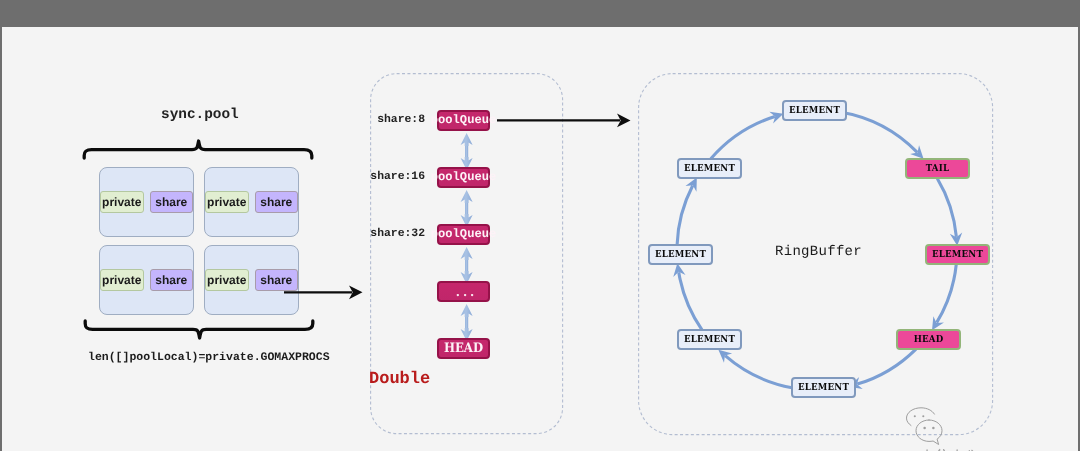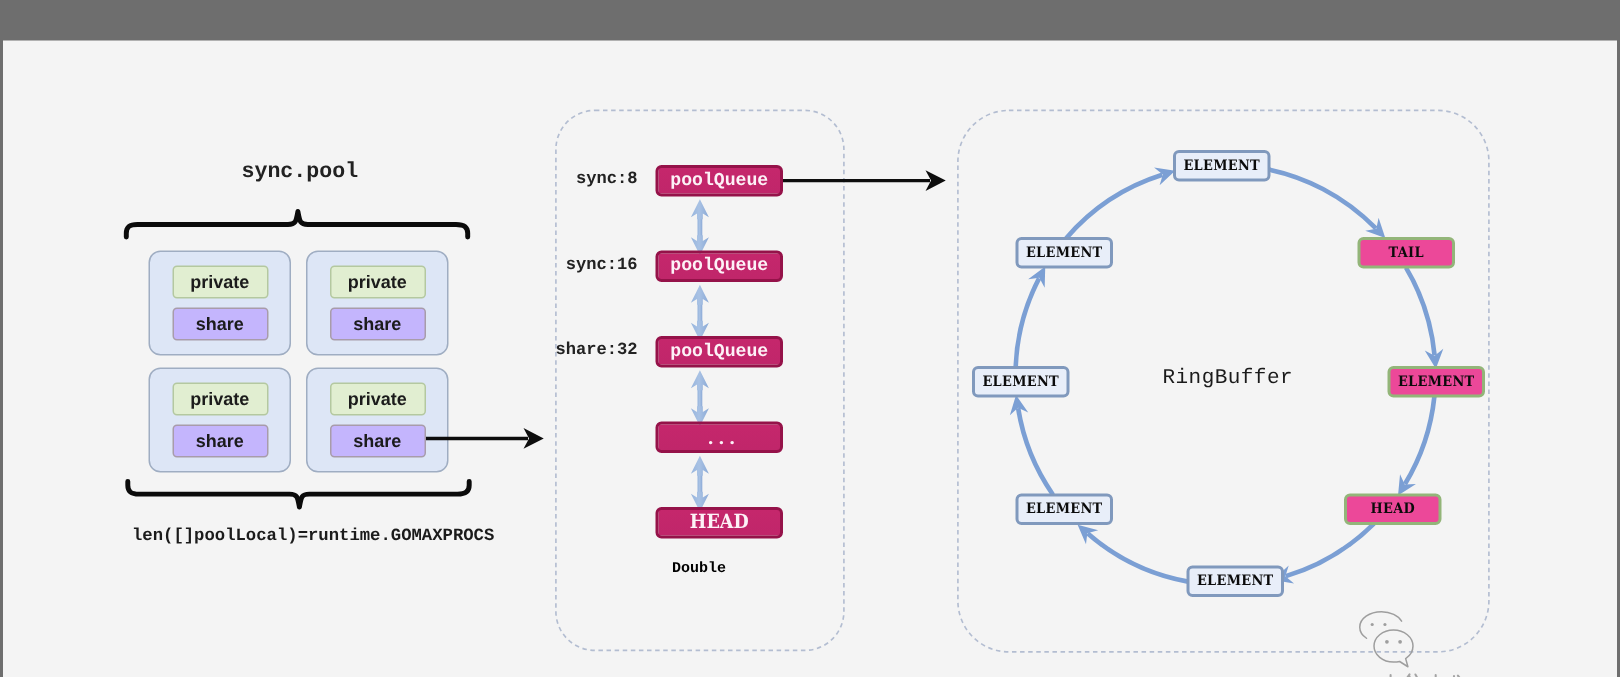--- a/index.html
+++ b/index.html
@@ -15,51 +15,51 @@
   
   .ltitle{position:absolute;left:161px;top:82px;font-size:14.4px;font-weight:700;
           letter-spacing:0;color:#222;font-family:"Liberation Mono",monospace;}
   .brace-top{position:absolute;left:82px;top:114px;}
   .brace-bot{position:absolute;left:83px;top:294px;}
 
   .pool-grid{position:absolute;left:99px;top:142px;width:201px;height:147px;
              display:grid;grid-template-columns:95px 95px;grid-template-rows:70px 70px;
              column-gap:10px;row-gap:8px;}
   .cell{background:#dde6f6;border:1.2px solid #9fadc2;border-radius:8px;
-        display:flex;flex-direction:column;align-items:center;justify-content:center;gap:6px;}
+        display:flex;flex-direction:row;align-items:center;justify-content:center;gap:6px;}
   .chip{width:62px;height:20px;border-radius:3px;display:flex;align-items:center;
         justify-content:center;font-family:"Liberation Sans",sans-serif;font-size:12px;
         font-weight:700;color:#1b1b1b;}
   .chip.private{background:#e1eed1;border:1px solid #b4c8a0;}
   .chip.share{background:#c4b5fd;border:1px solid #a89caa;}
 
   .lcaption{position:absolute;left:88px;top:326px;font-size:11.5px;font-weight:700;
             color:#1b1b1b;font-family:"Liberation Mono",monospace;letter-spacing:0px;}
 
   
   .dashed-mid{position:absolute;left:369.5px;top:47.5px;}
   .sz{position:absolute;left:360px;width:65px;text-align:right;
       font-size:11.4px;font-weight:700;color:#222;
       font-family:"Liberation Mono",monospace;line-height:1;}
   .sz1{top:90px;} .sz2{top:147px;} .sz3{top:204px;}
 
-  .pq{position:absolute;left:437px;width:85px;height:21px;box-sizing:border-box;
+  .pq{position:absolute;left:437px;width:53px;height:21px;box-sizing:border-box;
       background:linear-gradient(#c5276c,#c0266a);border:2px solid #951249;border-radius:4px;
       display:flex;align-items:center;justify-content:center;
       font-family:"Liberation Mono",monospace;font-size:12.1px;font-weight:700;
       color:#fdf2f7;overflow:visible;white-space:nowrap;line-height:1;}
   .pq1{top:85px;} .pq2{top:142px;} .pq3{top:199px;}
   .pq4{top:256px;} .pq5{top:313px;}
   .pq4 span{font-family:"DejaVu Serif",serif;letter-spacing:3px;font-size:12px;
             position:relative;top:0px;left:3px;}
   .pq5 span{font-family:"DejaVu Serif",serif;font-stretch:condensed;font-size:13px;letter-spacing:0;}
 
-  .mcap{position:absolute;left:369px;top:346px;width:194px;text-align:center;
-        font-family:"Liberation Mono",monospace;font-size:10px;font-weight:700;
-        color:#000000;line-height:18px;letter-spacing:0;}
+  .mcap{position:absolute;left:369px;top:346px;width:194px;text-align:left;
+        font-family:"Liberation Mono",monospace;font-size:17px;font-weight:700;
+        color:#b91c1c;line-height:18px;letter-spacing:0;}
 
   
   .dashed-right{position:absolute;left:637.5px;top:47.5px;}
   .ringlabel{position:absolute;left:775px;top:219px;font-family:"Liberation Mono",monospace;
              font-size:14px;font-weight:400;color:#1b1b1b;letter-spacing:.3px;}
 
   .rb{position:absolute;width:65px;height:21px;box-sizing:border-box;border-radius:4px;
       display:flex;align-items:center;justify-content:center;
       font-family:"DejaVu Serif",serif;font-stretch:condensed;font-size:9.6px;font-weight:700;
       color:#0b0b0b;letter-spacing:.2px;line-height:1;}
@@ -111,21 +111,21 @@
     <div class="cell">
       <div class="chip private">private</div>
       <div class="chip share">share</div>
     </div>
   </div>
 
   <svg class="brace-bot" width="240" height="44" viewBox="0 0 240 44">
     <path d="M2.2,2 L2.2,4.5 C2.2,8.8 4.4,10.4 9.6,10.4 L110,10.4 C115.2,10.4 115.4,12.4 116.6,19 C117.8,12.4 118,10.4 123.2,10.4 L222,10.4 C227.2,10.4 229.8,8.8 229.8,4.5 L229.8,2" fill="none" stroke="#0b0b0b" stroke-width="3.3" stroke-linecap="round" stroke-linejoin="round"></path>
   </svg>
 
-  <div class="lcaption">len([]poolLocal)=runtime.GOMAXPROCS</div>
+  <div class="lcaption">len([]poolLocal)=private.GOMAXPROCS</div>
 
   <svg class="dashed-mid" width="200" height="368" viewBox="0 0 200 368">
     <rect x="0.6" y="0.6" width="192" height="360" rx="26" ry="26" fill="none" stroke="#b3bdd1" stroke-width="1.1" stroke-dasharray="3 2.4"></rect>
   </svg>
 
   <svg id="midarrows" width="1075" height="445" viewBox="0 0 1075 445">
     <defs>
       <linearGradient id="agrad" x1="0" y1="0" x2="1" y2="0">
         <stop offset="0" stop-color="#96b4dd"></stop>
         <stop offset="0.45" stop-color="#a9c2e4"></stop>
@@ -147,22 +147,22 @@
     <g>
       <line x1="284" y1="267.3" x2="352" y2="267.3" stroke="#0d0d0d" stroke-width="2.3"></line>
       <path d="M362.5,267.3 L349.0,260.4 L352.7,267.3 L349.0,274.2 Z" fill="#0d0d0d"></path>
     </g>
     <g>
       <line x1="497" y1="95.4" x2="620" y2="95.4" stroke="#0d0d0d" stroke-width="2.3"></line>
       <path d="M630.5,95.4 L617.0,88.5 L620.7,95.4 L617.0,102.3 Z" fill="#0d0d0d"></path>
     </g>
   </svg>
 
-  <div class="sz sz1">sync:8</div>
-  <div class="sz sz2">sync:16</div>
+  <div class="sz sz1">share:8</div>
+  <div class="sz sz2">share:16</div>
   <div class="sz sz3">share:32</div>
 
   <div class="pq pq1">
       <span>poolQueue</span>
     </div>
   <div class="pq pq2">
       <span>poolQueue</span>
     </div>
   <div class="pq pq3">
       <span>poolQueue</span>

